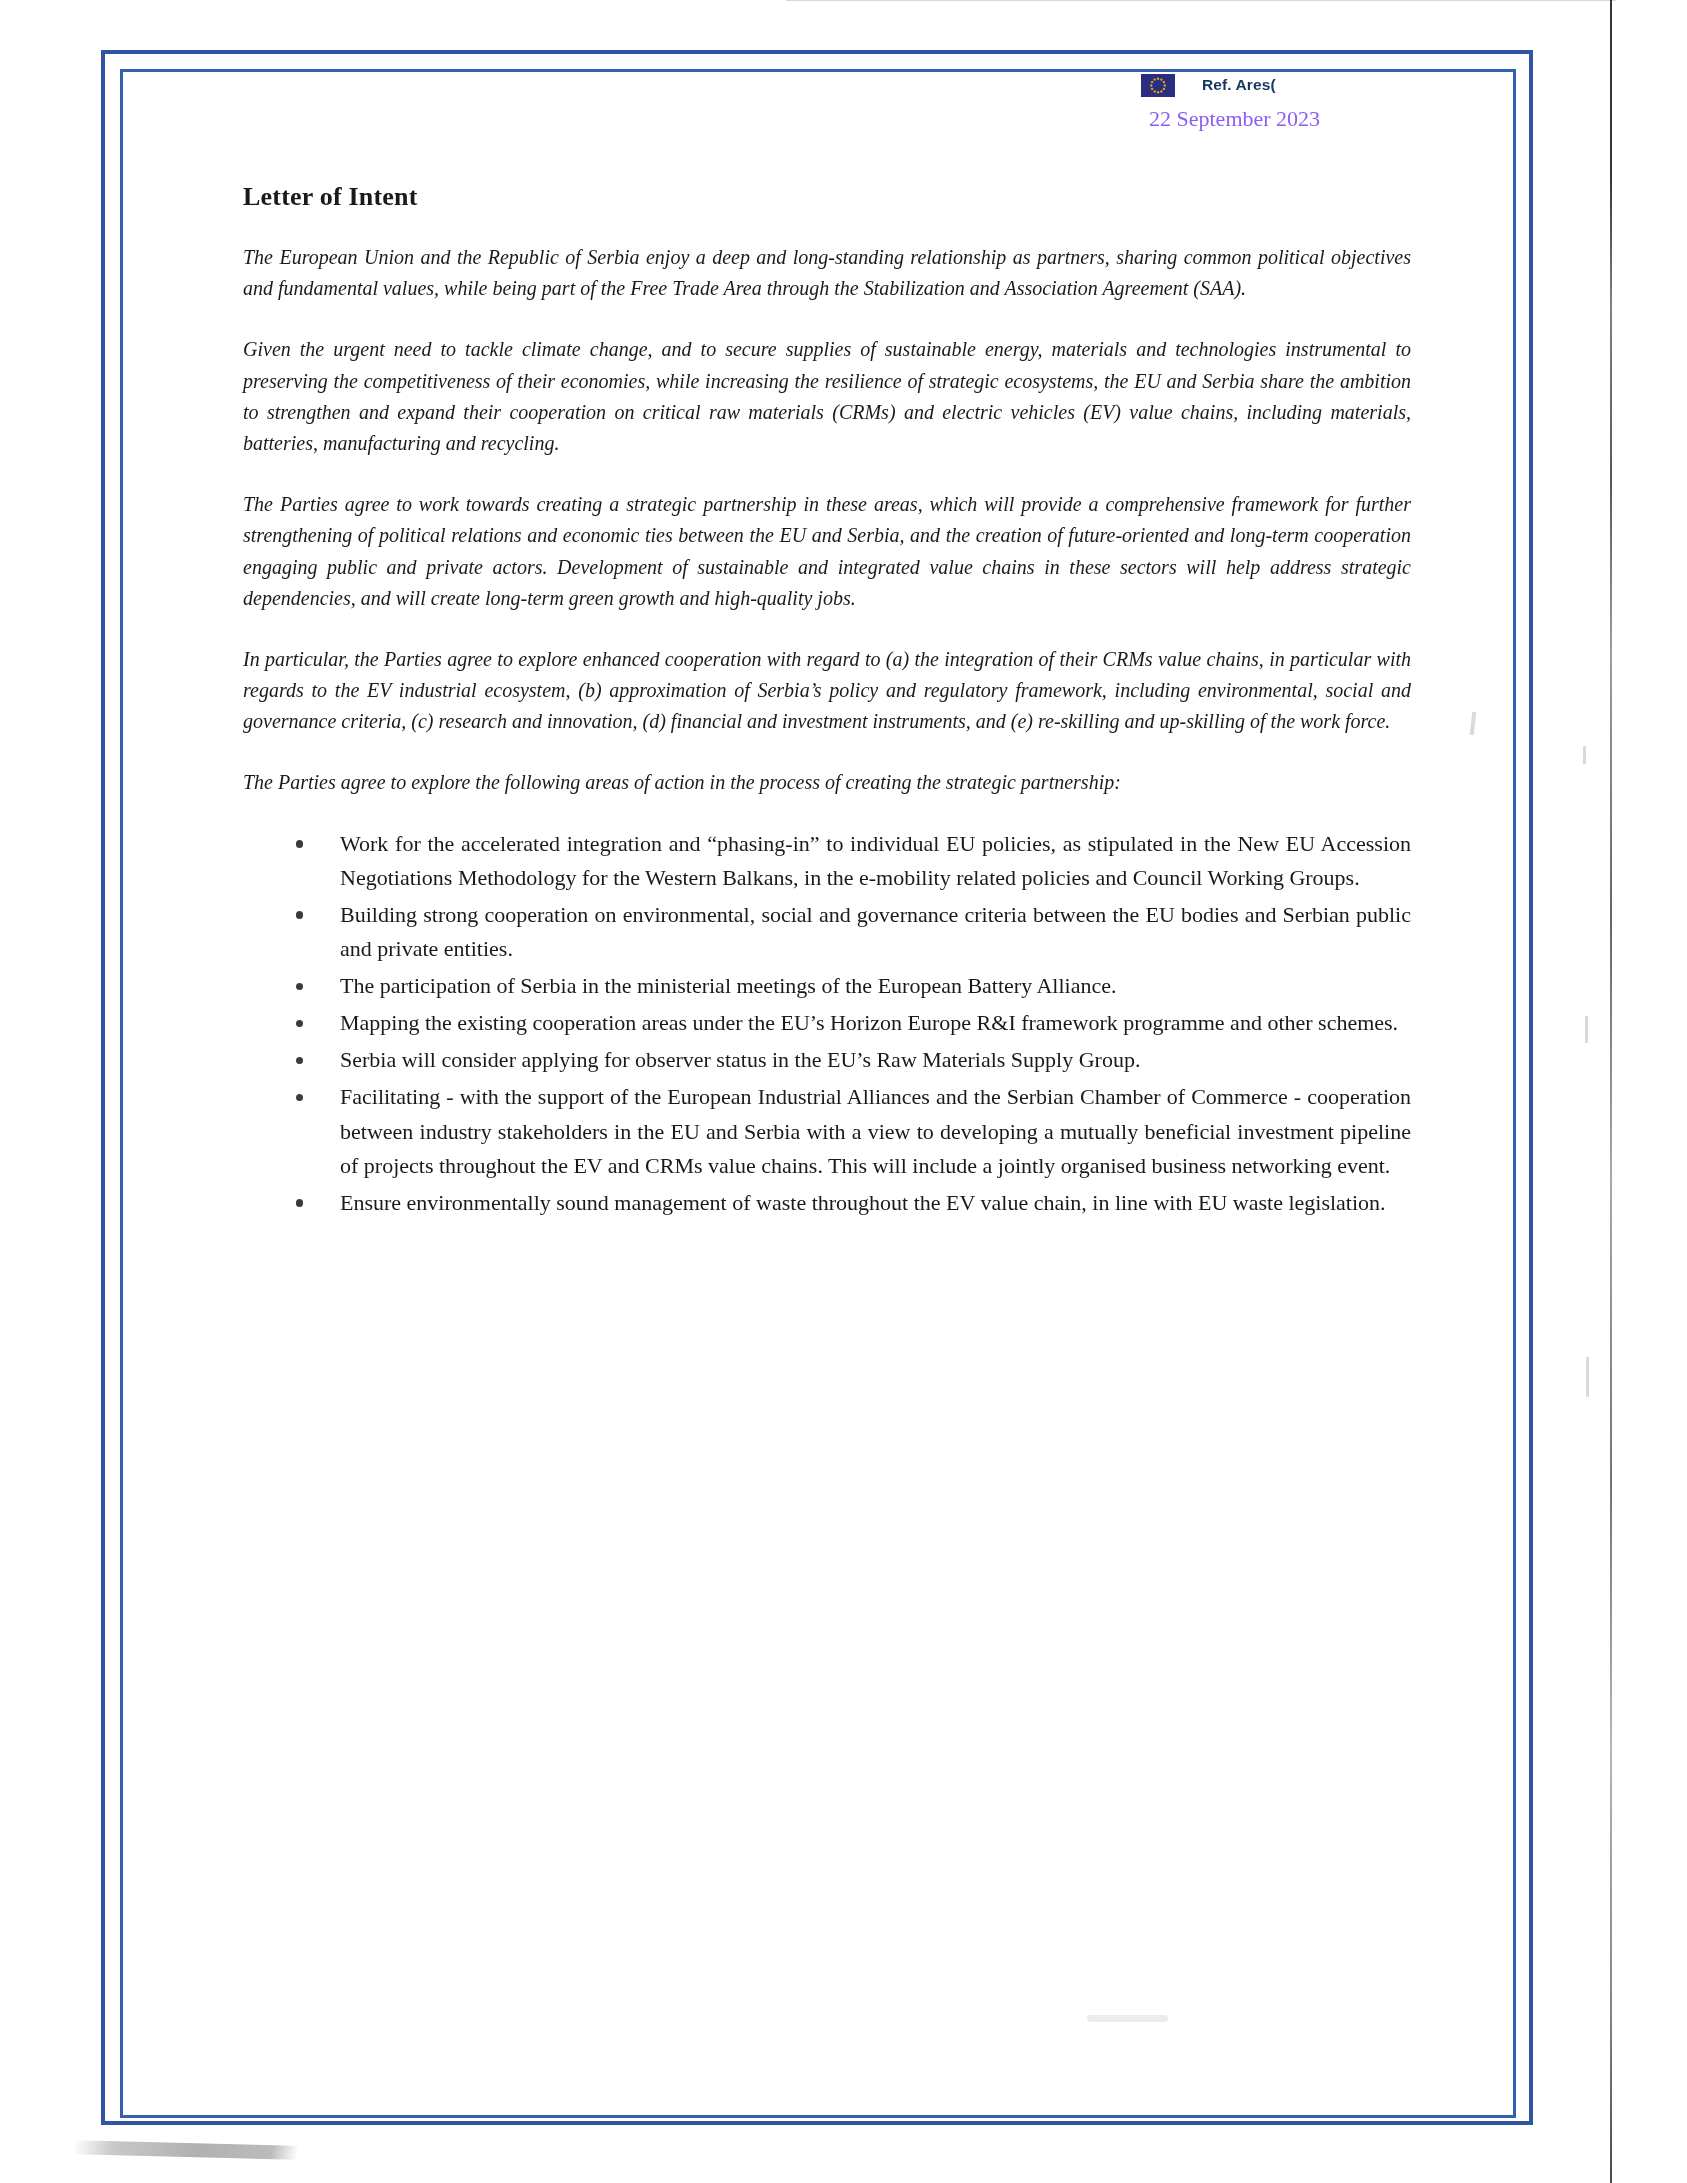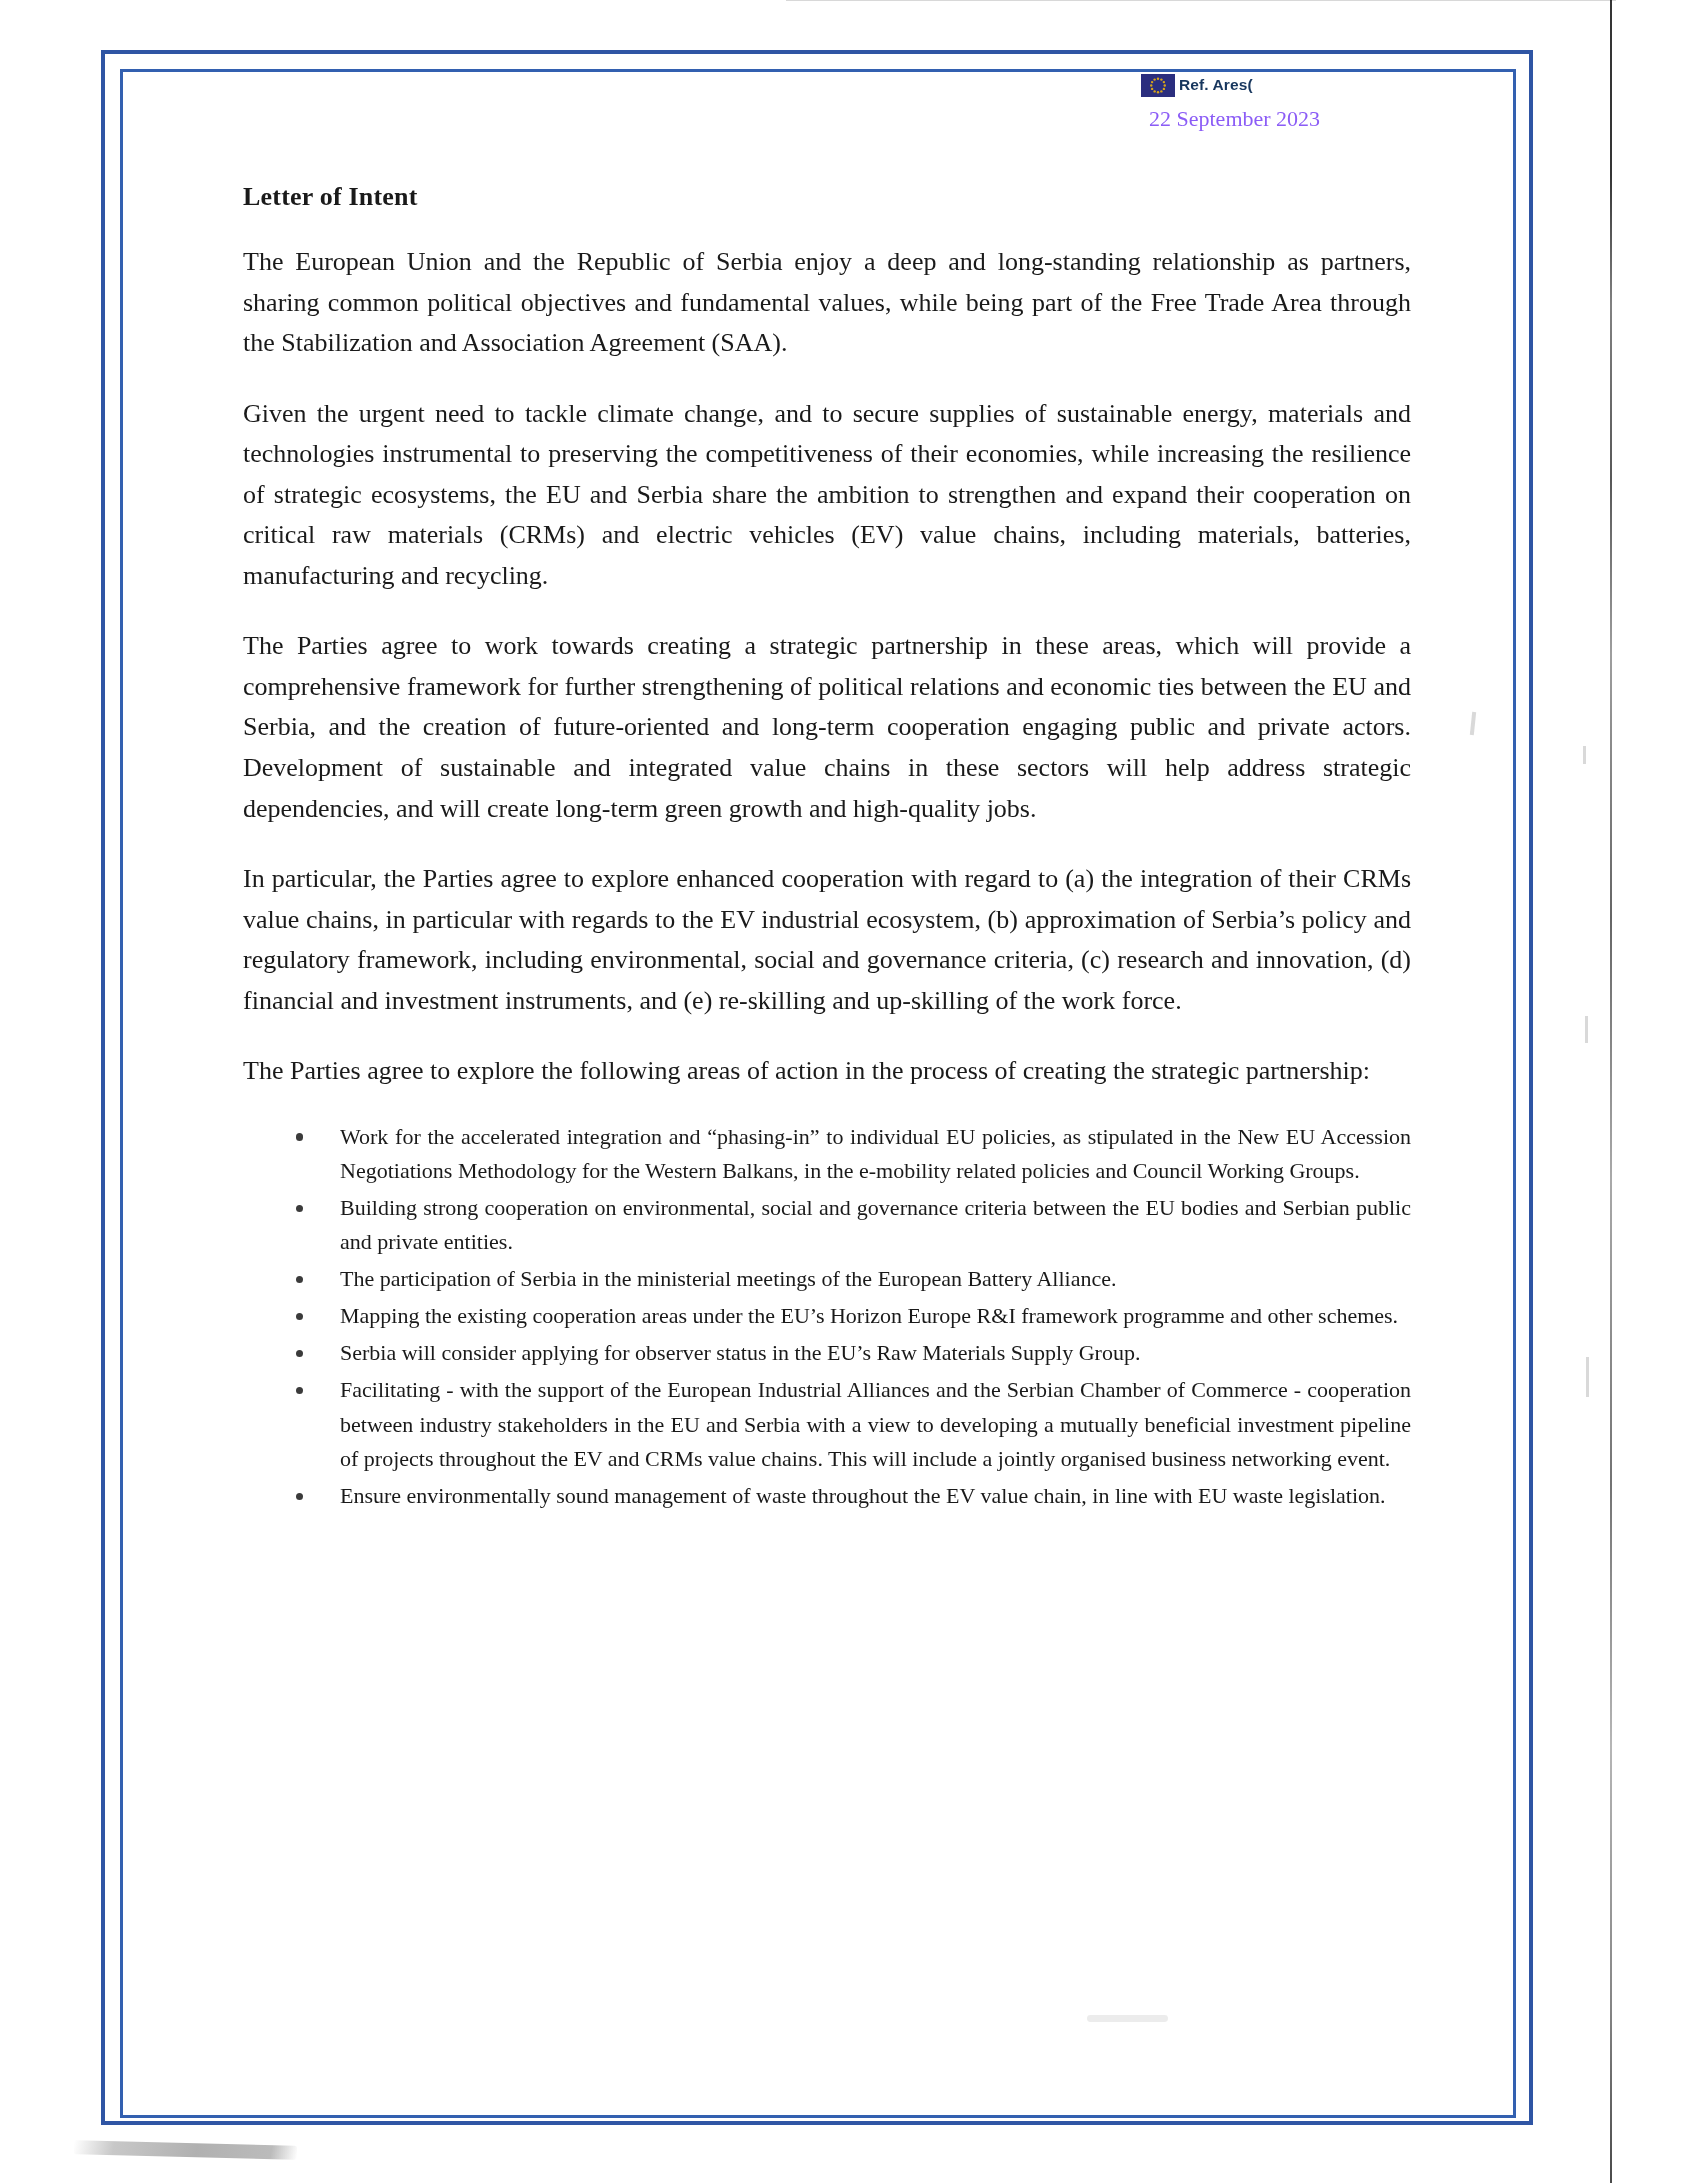--- a/index.html
+++ b/index.html
@@ -79,21 +79,21 @@
   
   .header {
     position: absolute;
     left: 1141px;
     top: 72px;
     width: 405px;
   }
   .ref-row {
     display: flex;
     align-items: center;
-    gap: 4px;
+    gap: 27px;
     height: 26px;
   }
   .eu-flag {
     width: 34px;
     height: 23px;
     background: #2b2e7e;
     position: relative;
     flex: 0 0 auto;
     display: block;
   }
@@ -123,25 +123,26 @@
     width: 1168px;
   }
   .doc-title {
     font-size: 26px;
     font-weight: 700;
     margin: 0 0 30px 0;
     letter-spacing: 0.2px;
   }
   p.para {
     margin: 0 0 30px 0;
-    font-size: 26px;
+    font-size: 20px;
     line-height: 1.56;
     text-align: justify;
     text-justify: inter-word;
     hyphens: none;
+    font-style: italic;
   }
   p.para.last-before-list { margin-bottom: 28px; }
 
   ul.actions {
     list-style: none;
     margin: 0;
     padding: 0;
   }
   ul.actions li {
     position: relative;

